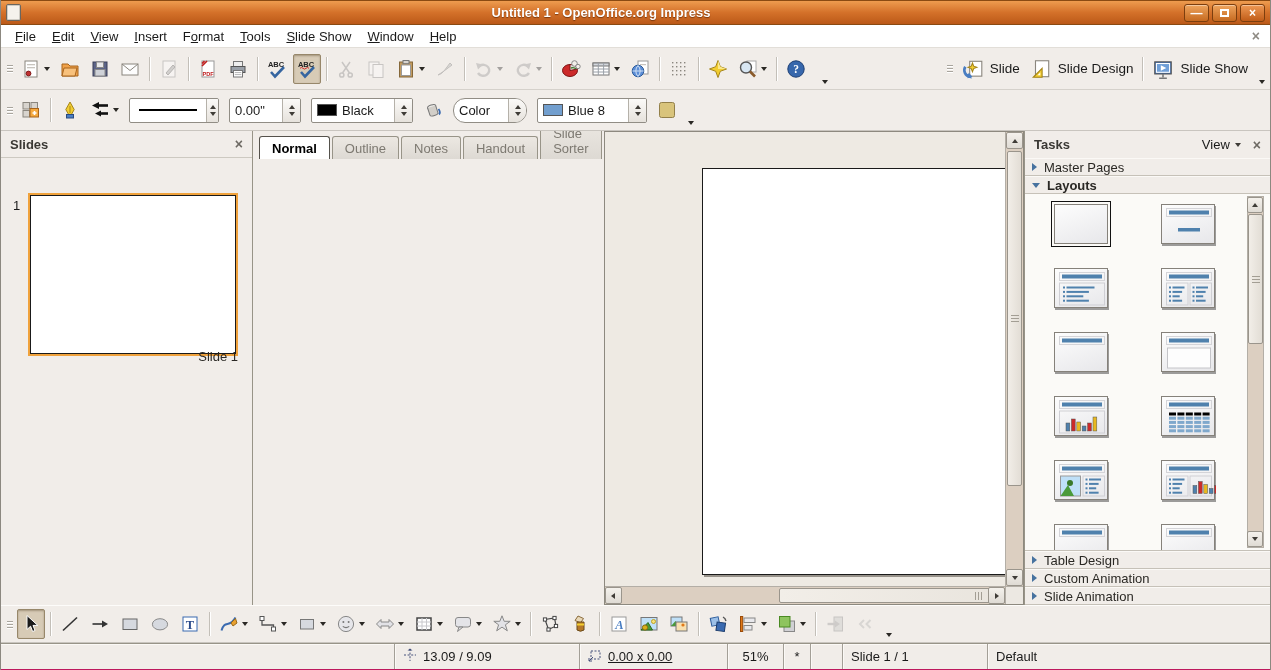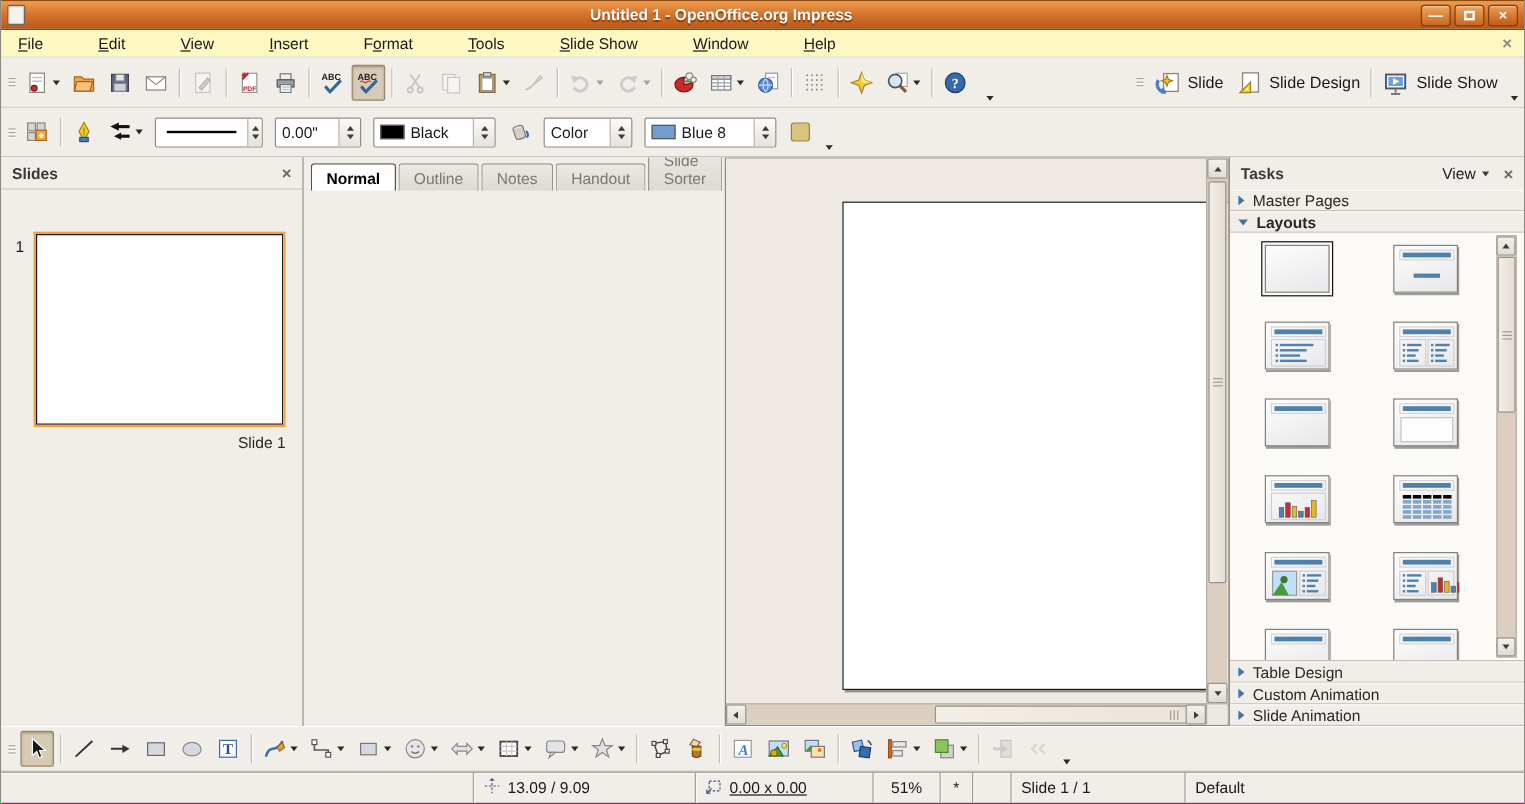--- a/index.html
+++ b/index.html
@@ -18,21 +18,21 @@
   .title-text { flex:1; text-align:center; color:#fff; font-weight:bold; font-size:13px;
                 text-shadow:0 1px 1px rgba(80,30,0,.65); }
   .winbtn { width:25px; height:18px; margin-left:3px; border-radius:3px; color:#fff; font-weight:bold;
             font-size:12px; line-height:1; display:flex; align-items:center; justify-content:center;
             background:linear-gradient(#efa55e,#c66a20); border:1px solid #7c3e0e;
             box-shadow:inset 0 1px 0 rgba(255,255,255,.4); }
   .winbtn.close { background:linear-gradient(#ef9a55,#c05c18); }
 
   
   .menubar { height:23px; flex:0 0 23px; display:flex; align-items:center; padding:0 6px;
-             background:#fef9c3; position:relative; border-bottom:1px solid #e2ded8;gap:30px; }
+             background:#ffffff; position:relative; border-bottom:1px solid #e2ded8; }
   .menu-item { padding:3px 8px; cursor:default; }
   .menu-item u { text-decoration:underline; }
   .menu-close { position:absolute; right:10px; top:3px; color:#8f8b84; font-weight:bold; font-size:14px; }
 
   
   .toolbar { display:flex; align-items:center; background:#f1ede9; padding:0 2px;
              border-bottom:1px solid #d5d1cb; }
   #toolbar1 { height:42px; flex:0 0 42px; }
   #toolbar2 { height:41px; flex:0 0 41px; border-bottom:1px solid #c9c5bf; }
   #drawbar  { height:38px; flex:0 0 38px; border-top:1px solid #fdfcfa; border-bottom:1px solid #c9c5bf; }
@@ -75,21 +75,21 @@
   
   #slides-panel { width:252px; flex:0 0 252px; display:flex; flex-direction:column;
                   border-right:1px solid #989488; }
   .panel-header { height:26px; flex:0 0 26px; display:flex; align-items:center; padding:0 9px;
                   font-weight:bold; color:#3a3834; }
   .panel-close { margin-left:auto; color:#6e6a64; font-weight:bold; font-size:14px; }
   .slides-body { flex:1; border-top:1px solid #cdc9c1; position:relative; }
   .slide-num { position:absolute; left:12px; top:40px; font-size:13px; }
   .slide-thumb { position:absolute; left:27px; top:35px; width:210px; height:163px;
                  background:#fff; border:2px solid #f0a23c; box-shadow:inset 0 0 0 1px #1a1a1a; }
-  .slide-caption { position:absolute; top:203px; left:27px; width:210px; text-align:right; color:#2a2824; }
+  .slide-caption { position:absolute; top:191px; left:27px; width:210px; text-align:right; color:#2a2824; }
 
   
   #center { flex:1 1 auto; display:flex; flex-direction:row; overflow:hidden; }
   .tabs { height:28px; flex:0 0 28px; display:flex; align-items:flex-end; padding:3px 0 0 6px; }
   .tab { padding:4px 12px 3px; margin-right:2px; border:1px solid #989488; border-bottom:none;
          border-radius:3px 3px 0 0; background:linear-gradient(#ece8e2,#ddd9d3); color:#7d7971; }
   .tab.active { background:#fff; color:#000; font-weight:bold; border-color:#55524c; position:relative; z-index:2; }
   .canvas-wrap { flex:1; position:relative; border:1px solid #8d897f; background:#eeeae3; overflow:hidden; }
   .page { position:absolute; left:97px; top:36px; width:541px; height:407px; background:#fff;
           border:1px solid #1a1a1a; box-shadow:2px 2px 0 #97928a; }
@@ -516,21 +516,21 @@
         <span>
           <svg width="20" height="20" viewBox="0 0 20 20">
             <g transform="rotate(-18 10 11)">
               <ellipse cx="10" cy="6.5" rx="4.2" ry="1.8" fill="#eceae6" stroke="#777"></ellipse>
               <path d="M5.8 6.5 v7.5 a4.2 1.8 0 0 0 8.4 0 V6.5" fill="#d2cec8" stroke="#777"></path>
             </g>
             <path d="M15.5 9 q2.5 3.5 .5 5.5" stroke="#3a6ab0" stroke-width="1.8" fill="none"></path>
           </svg>
         </span>
       </div>
-      <div class="combo" style="width: 74px;">
+      <div class="combo" style="width: 74px; border-radius: 12px;">
         <span class="val">
           <span>Color</span>
         </span>
         <span class="spin">
           <i class="tri-up"></i>
           <i class="tri-dn"></i>
         </span>
       </div>
       <div class="combo" style="width: 110px;">
         <span class="val">

